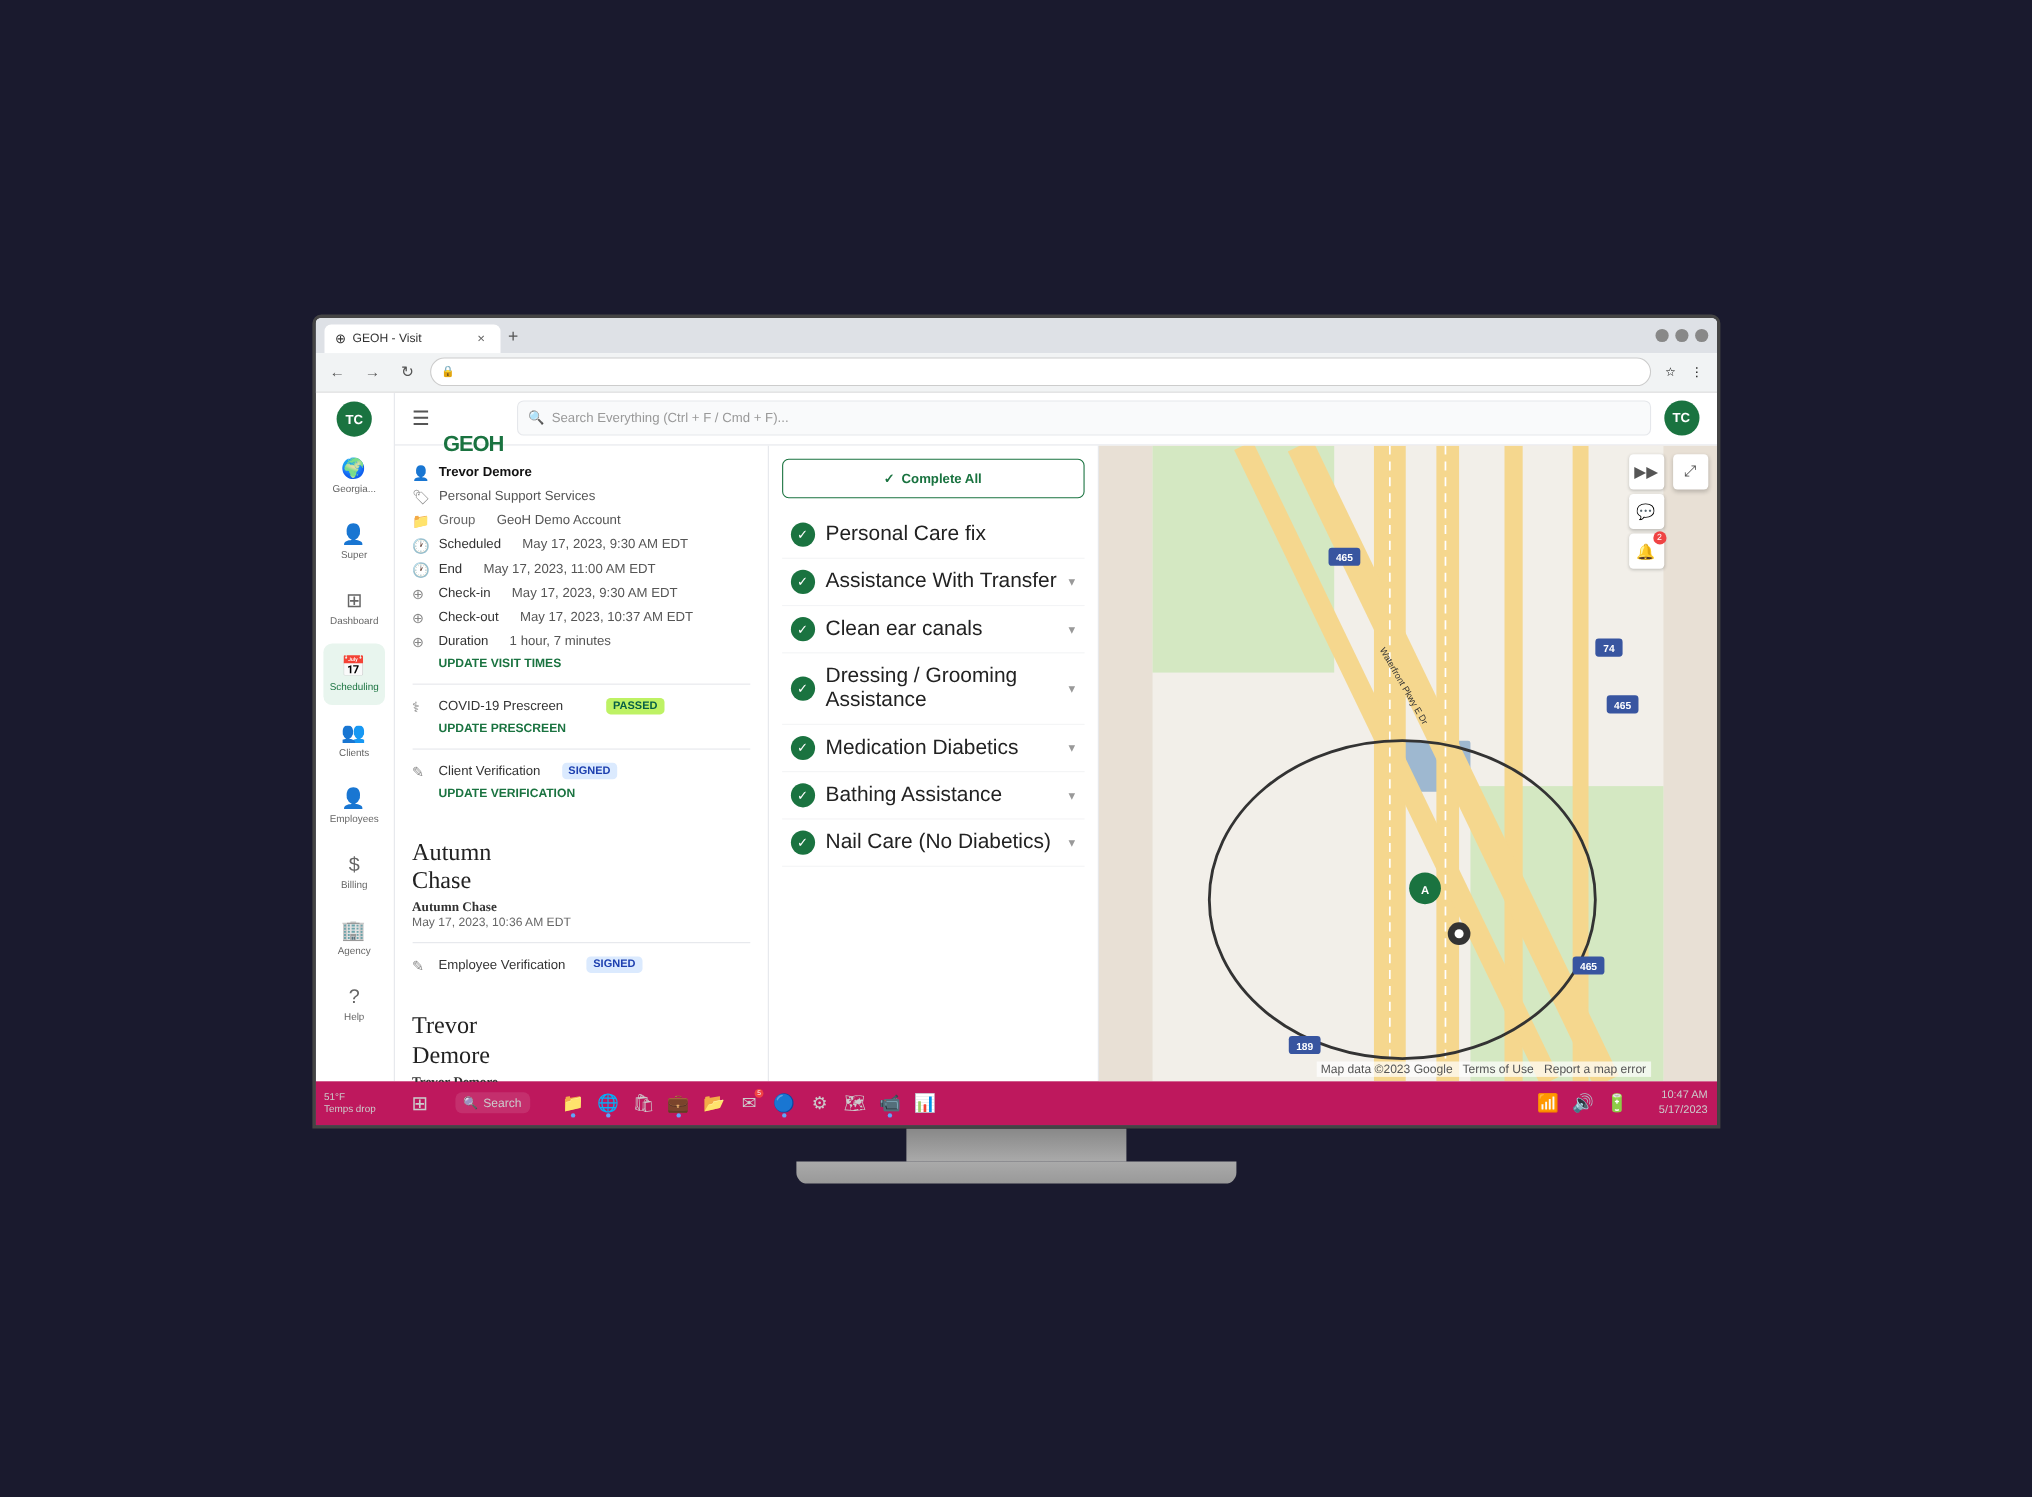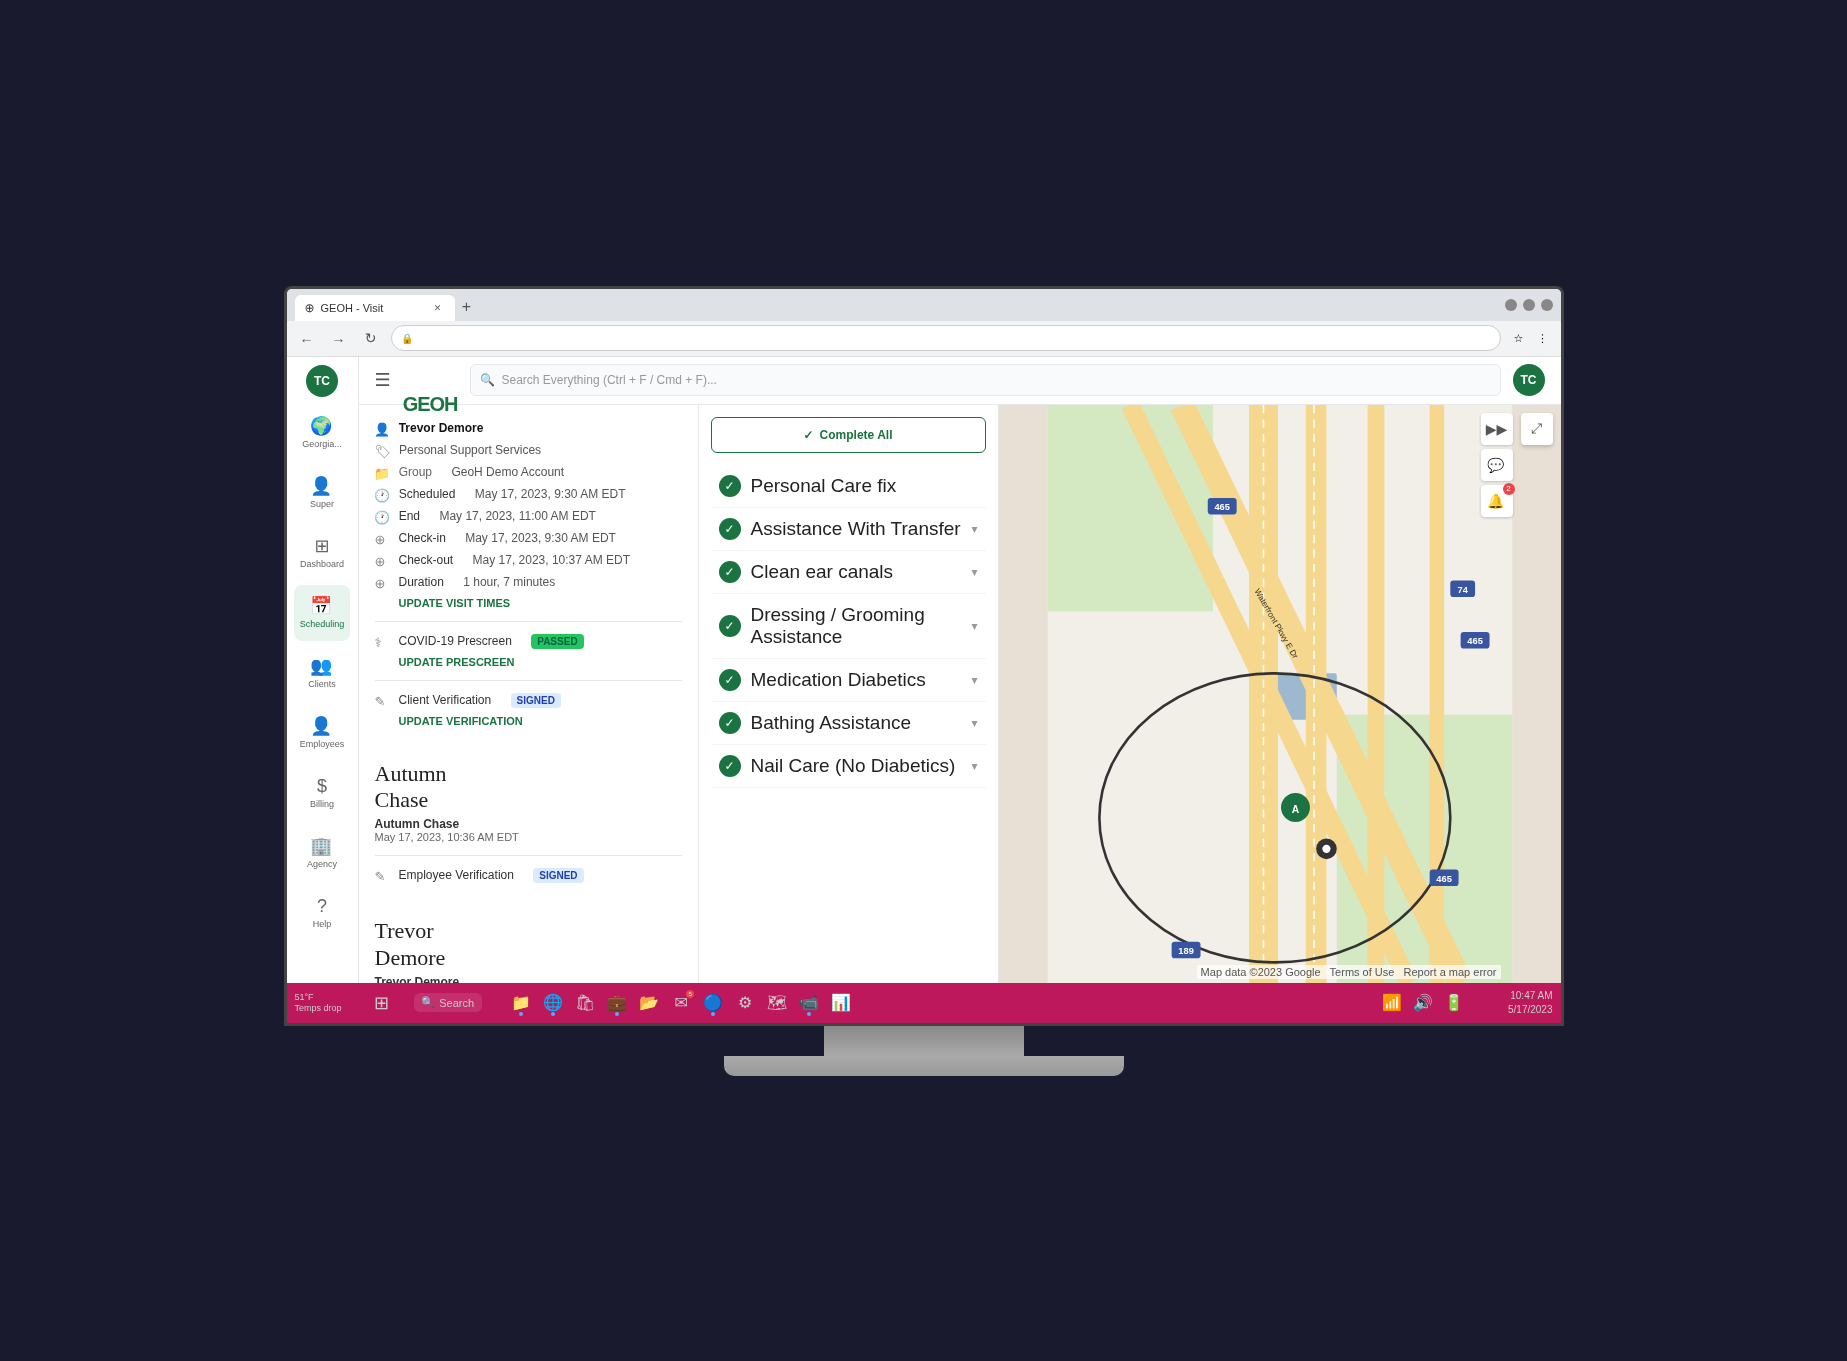--- a/index.html
+++ b/index.html
@@ -325,26 +325,27 @@
       color: #1a7340;
       font-weight: 600;
       font-size: 11px;
       cursor: pointer;
       display: block;
       margin-top: 2px;
       margin-left: 24px;
     }
 
     .badge-passed {
-      background: #22c55e;
+      background: #bef264;
       color: #065f46;
       font-size: 10px;
       font-weight: 700;
       padding: 2px 6px;
       border-radius: 4px;
+      margin-left: 20px;
     }
     .badge-signed {
       background: #dbeafe;
       color: #1e40af;
       font-size: 10px;
       font-weight: 700;
       padding: 2px 6px;
       border-radius: 4px;
     }
 
@@ -362,20 +363,21 @@
       font-family: 'Brush Script MT', cursive;
       color: #222;
       line-height: 1.2;
       margin-top: 34px;
     }
     .sig-person {
       font-size: 12px;
       font-weight: 600;
       color: #333;
       margin-top: 4px;
+      font-family: Liberation Serif, serif;
     }
     .sig-date {
       font-size: 11px;
       color: #666;
     }
 
     .bottom-buttons {
       display: flex;
       gap: 10px;
       margin-top: 16px;
@@ -590,21 +592,21 @@
       align-items: center;
       justify-content: center;
       font-size: 16px;
       cursor: pointer;
       border-radius: 4px;
     }
     .taskbar-time {
       text-align: right;
       font-size: 10px;
       line-height: 1.4;
-      margin-left: 24px;
+      margin-left: 8px;
     }
     .taskbar-start {
       width: 32px;
       height: 32px;
       display: flex;
       align-items: center;
       justify-content: center;
       font-size: 18px;
       cursor: pointer;
     }

